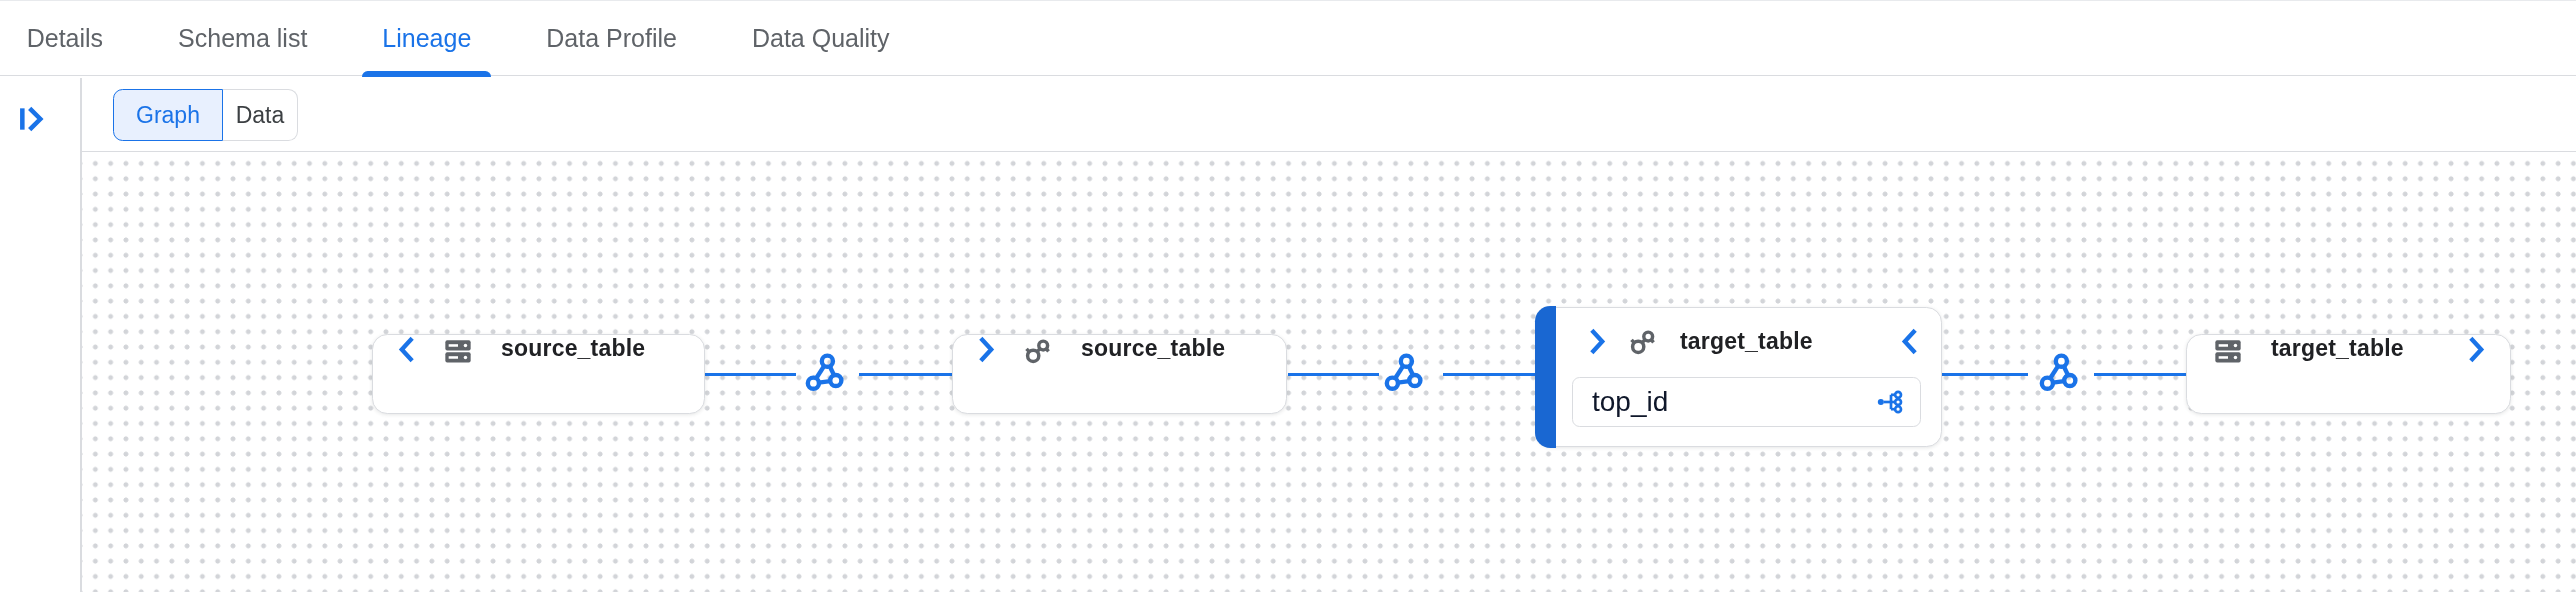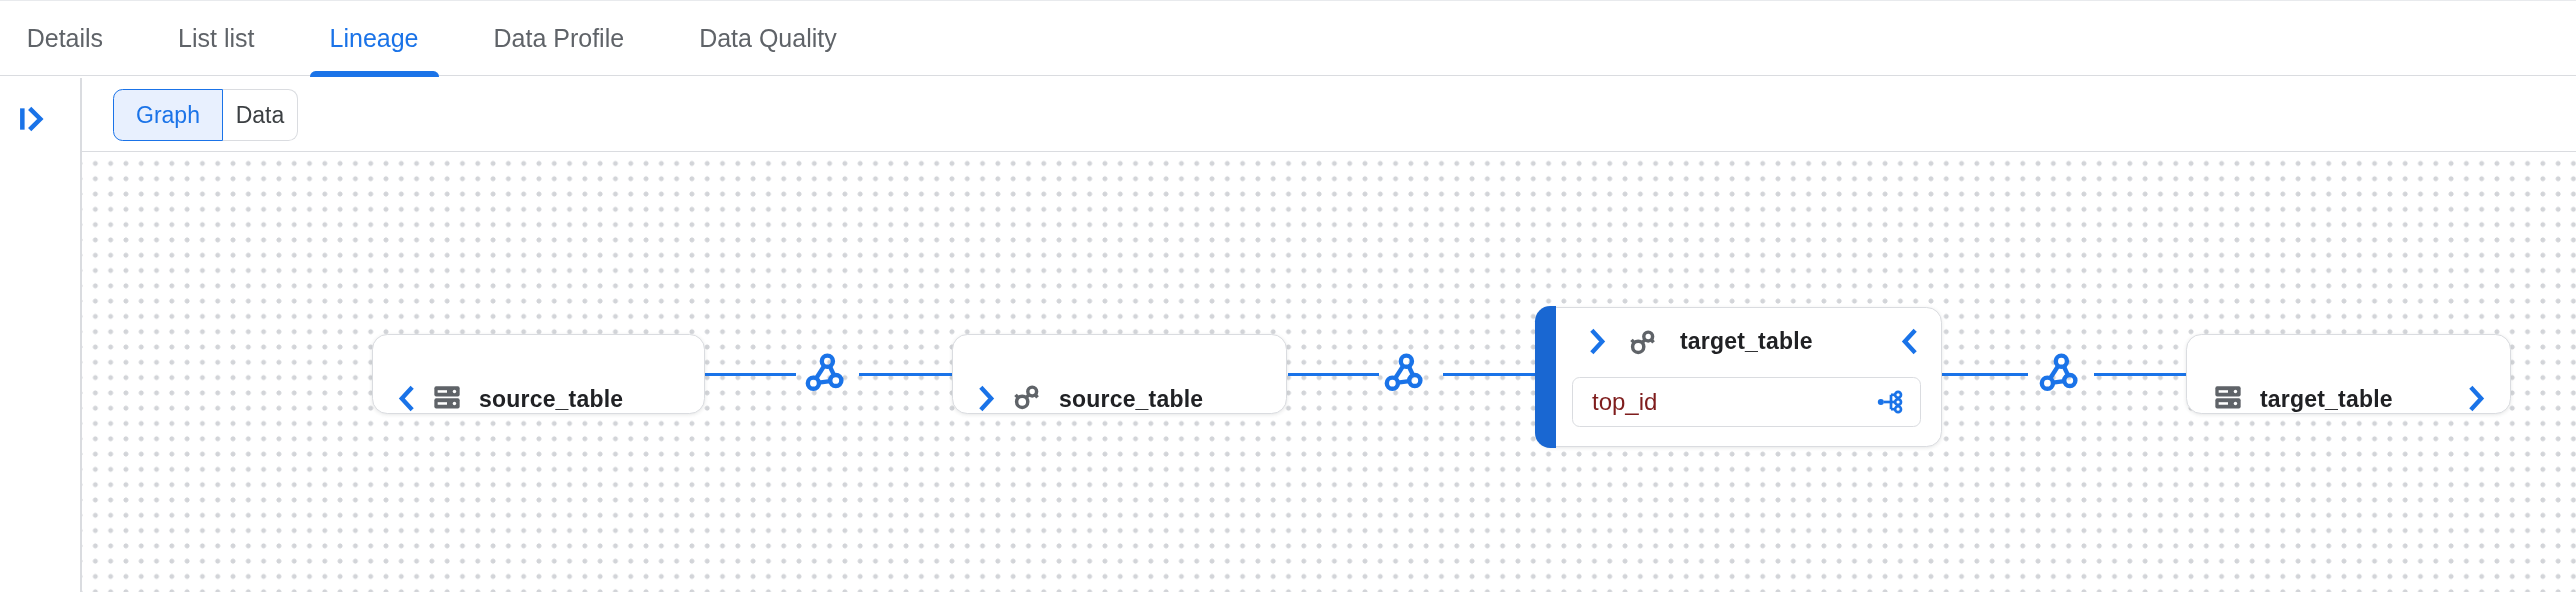--- a/index.html
+++ b/index.html
@@ -51,49 +51,49 @@
   .edge{position:absolute;height:2.9px;background:#1a73e8;top:221px;}
   .process{
     position:absolute;top:199px;width:46px;height:46px;color:#1a73e8;cursor:pointer;
   }
   .process svg{width:46px;height:46px;display:block;}
   .node{
     position:absolute;background:#fff;border:1.9px solid #dadce0;border-radius:15.3px;
     box-shadow:0 1px 3.8px rgba(60,64,67,.12);box-sizing:border-box;cursor:pointer;
   }
   .node-simple{
-    height:80px;display:flex;align-items:flex-end;padding:0 25px;gap:16px;
+    height:80px;display:flex;align-items:flex-start;padding:0 25px;gap:27px;
   }
   .node-label{font-size:23px;font-weight:700;color:#202124;white-space:nowrap;letter-spacing:0.2px;}
   .chev{flex:0 0 auto;width:17px;height:29px;color:#1a73e8;cursor:pointer;}
   .chev svg{width:17px;height:29px;display:block;}
   .node-icon{flex:0 0 auto;width:32px;height:32px;color:#5f6368;}
   .node-icon svg{width:32px;height:32px;display:block;}
   
   .node-expanded{left:1454px;top:155px;width:406px;height:140px;}
   .blue-bar{position:absolute;left:-1.9px;top:-1.9px;bottom:-1.9px;width:21px;background:#1967d2;border-radius:15.3px 0 0 15.3px;}
   .exp-header{margin-left:21px;height:67px;display:flex;align-items:center;padding:0 23px 0 31px;gap:21px;}
   .field-row{
     margin-left:35px;margin-top:1.9px;width:349px;height:50px;box-sizing:border-box;
     border:1.9px solid #dadce0;border-radius:7.6px;background:#fff;
     display:flex;align-items:center;padding:0 13.4px 0 19px;cursor:pointer;
   }
-  .field-label{font-size:24px;color:#7f1d1d;}
+  .field-label{font-size:28px;color:#0f172a;}
   .fan-icon{margin-left:auto;width:32px;height:32px;color:#1a73e8;cursor:pointer;}
   .fan-icon svg{width:32px;height:32px;display:block;}
 </style>
 </head>
 <body>
 
 <div class="tabbar">
   <div class="tab">
       <span>Details</span>
     </div>
   <div class="tab">
-      <span>List list</span>
+      <span>Schema list</span>
     </div>
   <div class="tab active">
     <span>Lineage</span>
     <div class="tab-underline"></div>
   </div>
   <div class="tab">
       <span>Data Profile</span>
     </div>
   <div class="tab">
       <span>Data Quality</span>

